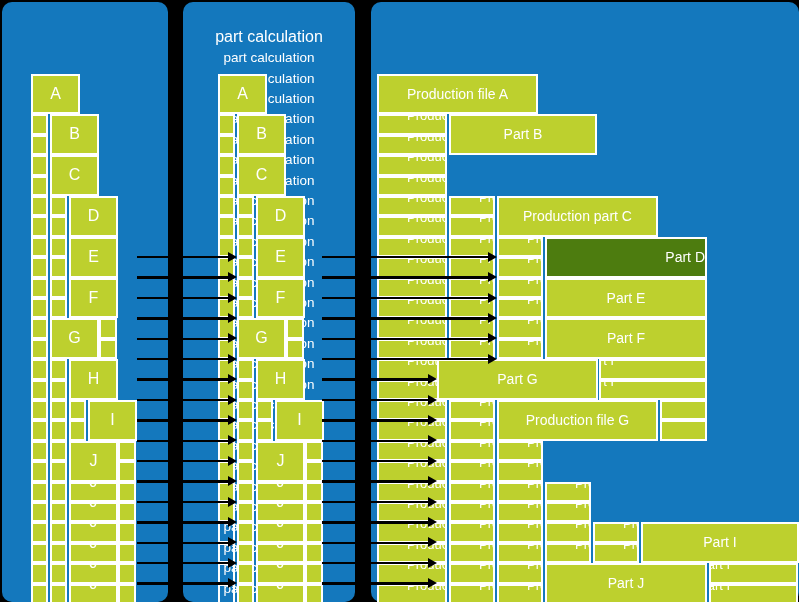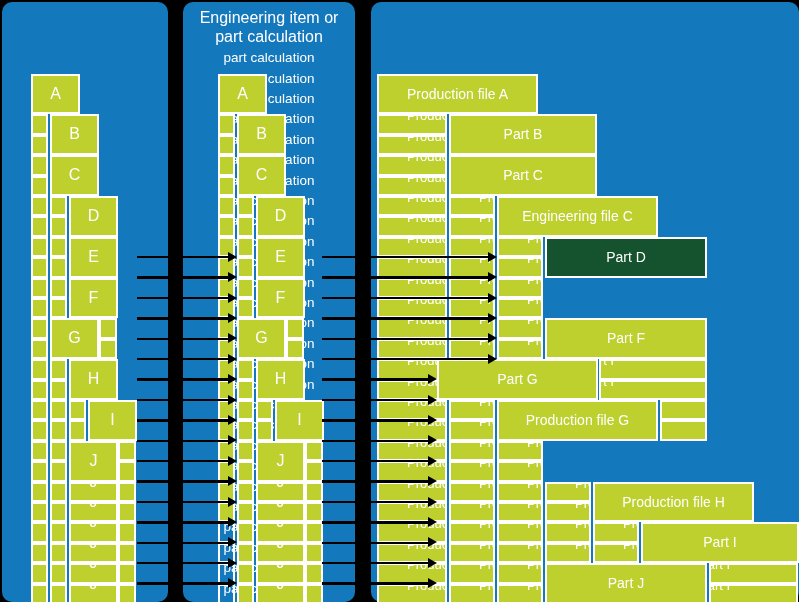--- a/index.html
+++ b/index.html
@@ -16,21 +16,20 @@
   .aline{position:absolute;height:2.5px;background:#000;}
   .ahead{position:absolute;width:0;height:0;border-top:5.5px solid transparent;
          border-bottom:5.5px solid transparent;border-left:9px solid #000;}
 </style>
 </head>
 <body>
 
 <div id="stage">
     <div class="panel" style="left: 2px; top: 2px; width: 166px; height: 600px; background: rgb(20, 120, 189); border-radius: 10px;"></div>
     <div class="panel" style="left: 183px; top: 2px; width: 172px; height: 600px; background: rgb(20, 120, 189); border-radius: 10px;"></div>
-    <div class="ptitle" style="left: 183px; top: 8px; width: 172px;">Engineering item or</div>
     <div class="ptitle" style="left: 183px; top: 27px; width: 172px;">part calculation</div>
     <div class="panel" style="left: 371px; top: 2px; width: 428px; height: 600px; background: rgb(20, 120, 189); border-radius: 10px;"></div>
     <div class="bgrow" style="left: 183px; width: 172px; top: 49.1px;">part calculation</div>
     <div class="bgrow" style="left: 183px; width: 172px; top: 69.5px;">part calculation</div>
     <div class="bgrow" style="left: 183px; width: 172px; top: 89.9px;">part calculation</div>
     <div class="bgrow" style="left: 183px; width: 172px; top: 110.3px;">part calculation</div>
     <div class="bgrow" style="left: 183px; width: 172px; top: 130.7px;">part calculation</div>
     <div class="bgrow" style="left: 183px; width: 172px; top: 151.1px;">part calculation</div>
     <div class="bgrow" style="left: 183px; width: 172px; top: 171.5px;">part calculation</div>
     <div class="bgrow" style="left: 183px; width: 172px; top: 191.9px;">part calculation</div>
@@ -412,27 +411,26 @@
       <span class="glyph" style="top: -12px;">J</span>
     </div>
     <div class="cell" style="left: 69px; top: 583.6px; width: 49px; height: 20.4px; background: rgb(189, 208, 46);">
       <span class="glyph" style="top: -12px;">J</span>
     </div>
     <div class="cell" style="left: 256px; top: 583.6px; width: 49px; height: 20.4px; background: rgb(189, 208, 46);">
       <span class="glyph" style="top: -12px;">J</span>
     </div>
     <div class="card" style="left: 377px; top: 73.6px; width: 161px; height: 40.8px; background: rgb(189, 208, 46); font-size: 14px; line-height: 36.8px;">Production file A</div>
     <div class="card" style="left: 449px; top: 114.4px; width: 148px; height: 40.8px; background: rgb(189, 208, 46); font-size: 14px; line-height: 36.8px;">Part B</div>
-    <div class="card" style="left: 449px; top: 155.2px; width: 148px; height: 40.8px; background: rgb(189, 208, 46); font-size: 14px; line-height: 36.8px;">Part C</div>
-    <div class="card" style="left: 497px; top: 196px; width: 161px; height: 40.8px; background: rgb(189, 208, 46); font-size: 14px; line-height: 36.8px;">Engineering file C</div>
-    <div class="card" style="left: 545px; top: 236.8px; width: 162px; height: 40.8px; background: #14532d; font-size: 14px; line-height: 36.8px;">Part D</div>
+    <div class="card" style="left: 497px; top: 196px; width: 161px; height: 40.8px; background: rgb(189, 208, 46); font-size: 14px; line-height: 36.8px;">Production part C</div>
+    <div class="card" style="left: 545px; top: 236.8px; width: 162px; height: 40.8px; background: #4d7c0f; font-size: 14px; line-height: 36.8px; text-align: right;">Part D</div>
+    <div class="card" style="left: 545px; top: 277.6px; width: 162px; height: 40.8px; background: rgb(189, 208, 46); font-size: 14px; line-height: 36.8px;">Part E</div>
     <div class="card" style="left: 545px; top: 318.4px; width: 162px; height: 40.8px; background: rgb(189, 208, 46); font-size: 14px; line-height: 36.8px;">Part F</div>
     <div class="card" style="left: 497px; top: 400px; width: 161px; height: 40.8px; background: rgb(189, 208, 46); font-size: 14px; line-height: 36.8px;">Production file G</div>
     <div class="card" style="left: 437px; top: 359.2px; width: 161px; height: 40.8px; background: rgb(189, 208, 46); font-size: 14px; line-height: 36.8px;">Part G</div>
-    <div class="card" style="left: 593px; top: 481.6px; width: 161px; height: 40.8px; background: rgb(189, 208, 46); font-size: 14px; line-height: 36.8px;">Production file H</div>
     <div class="card" style="left: 641px; top: 522.4px; width: 158px; height: 40.8px; background: rgb(189, 208, 46); font-size: 14px; line-height: 36.8px;">Part I</div>
     <div class="card" style="left: 545px; top: 563.2px; width: 162px; height: 40.8px; background: rgb(189, 208, 46); font-size: 14px; line-height: 36.8px;">Part J</div>
     <div class="aline" style="left: 137px; top: 255.95px; width: 92px; background: rgb(0, 0, 0);"></div>
     <div class="ahead" style="left: 228px; top: 251.7px;"></div>
     <div class="aline" style="left: 322px; top: 255.95px; width: 167px; background: rgb(0, 0, 0);"></div>
     <div class="ahead" style="left: 488px; top: 251.7px;"></div>
     <div class="aline" style="left: 137px; top: 276.35px; width: 92px; background: rgb(0, 0, 0);"></div>
     <div class="ahead" style="left: 228px; top: 272.1px;"></div>
     <div class="aline" style="left: 322px; top: 276.35px; width: 167px; background: rgb(0, 0, 0);"></div>
     <div class="ahead" style="left: 488px; top: 272.1px;"></div>

